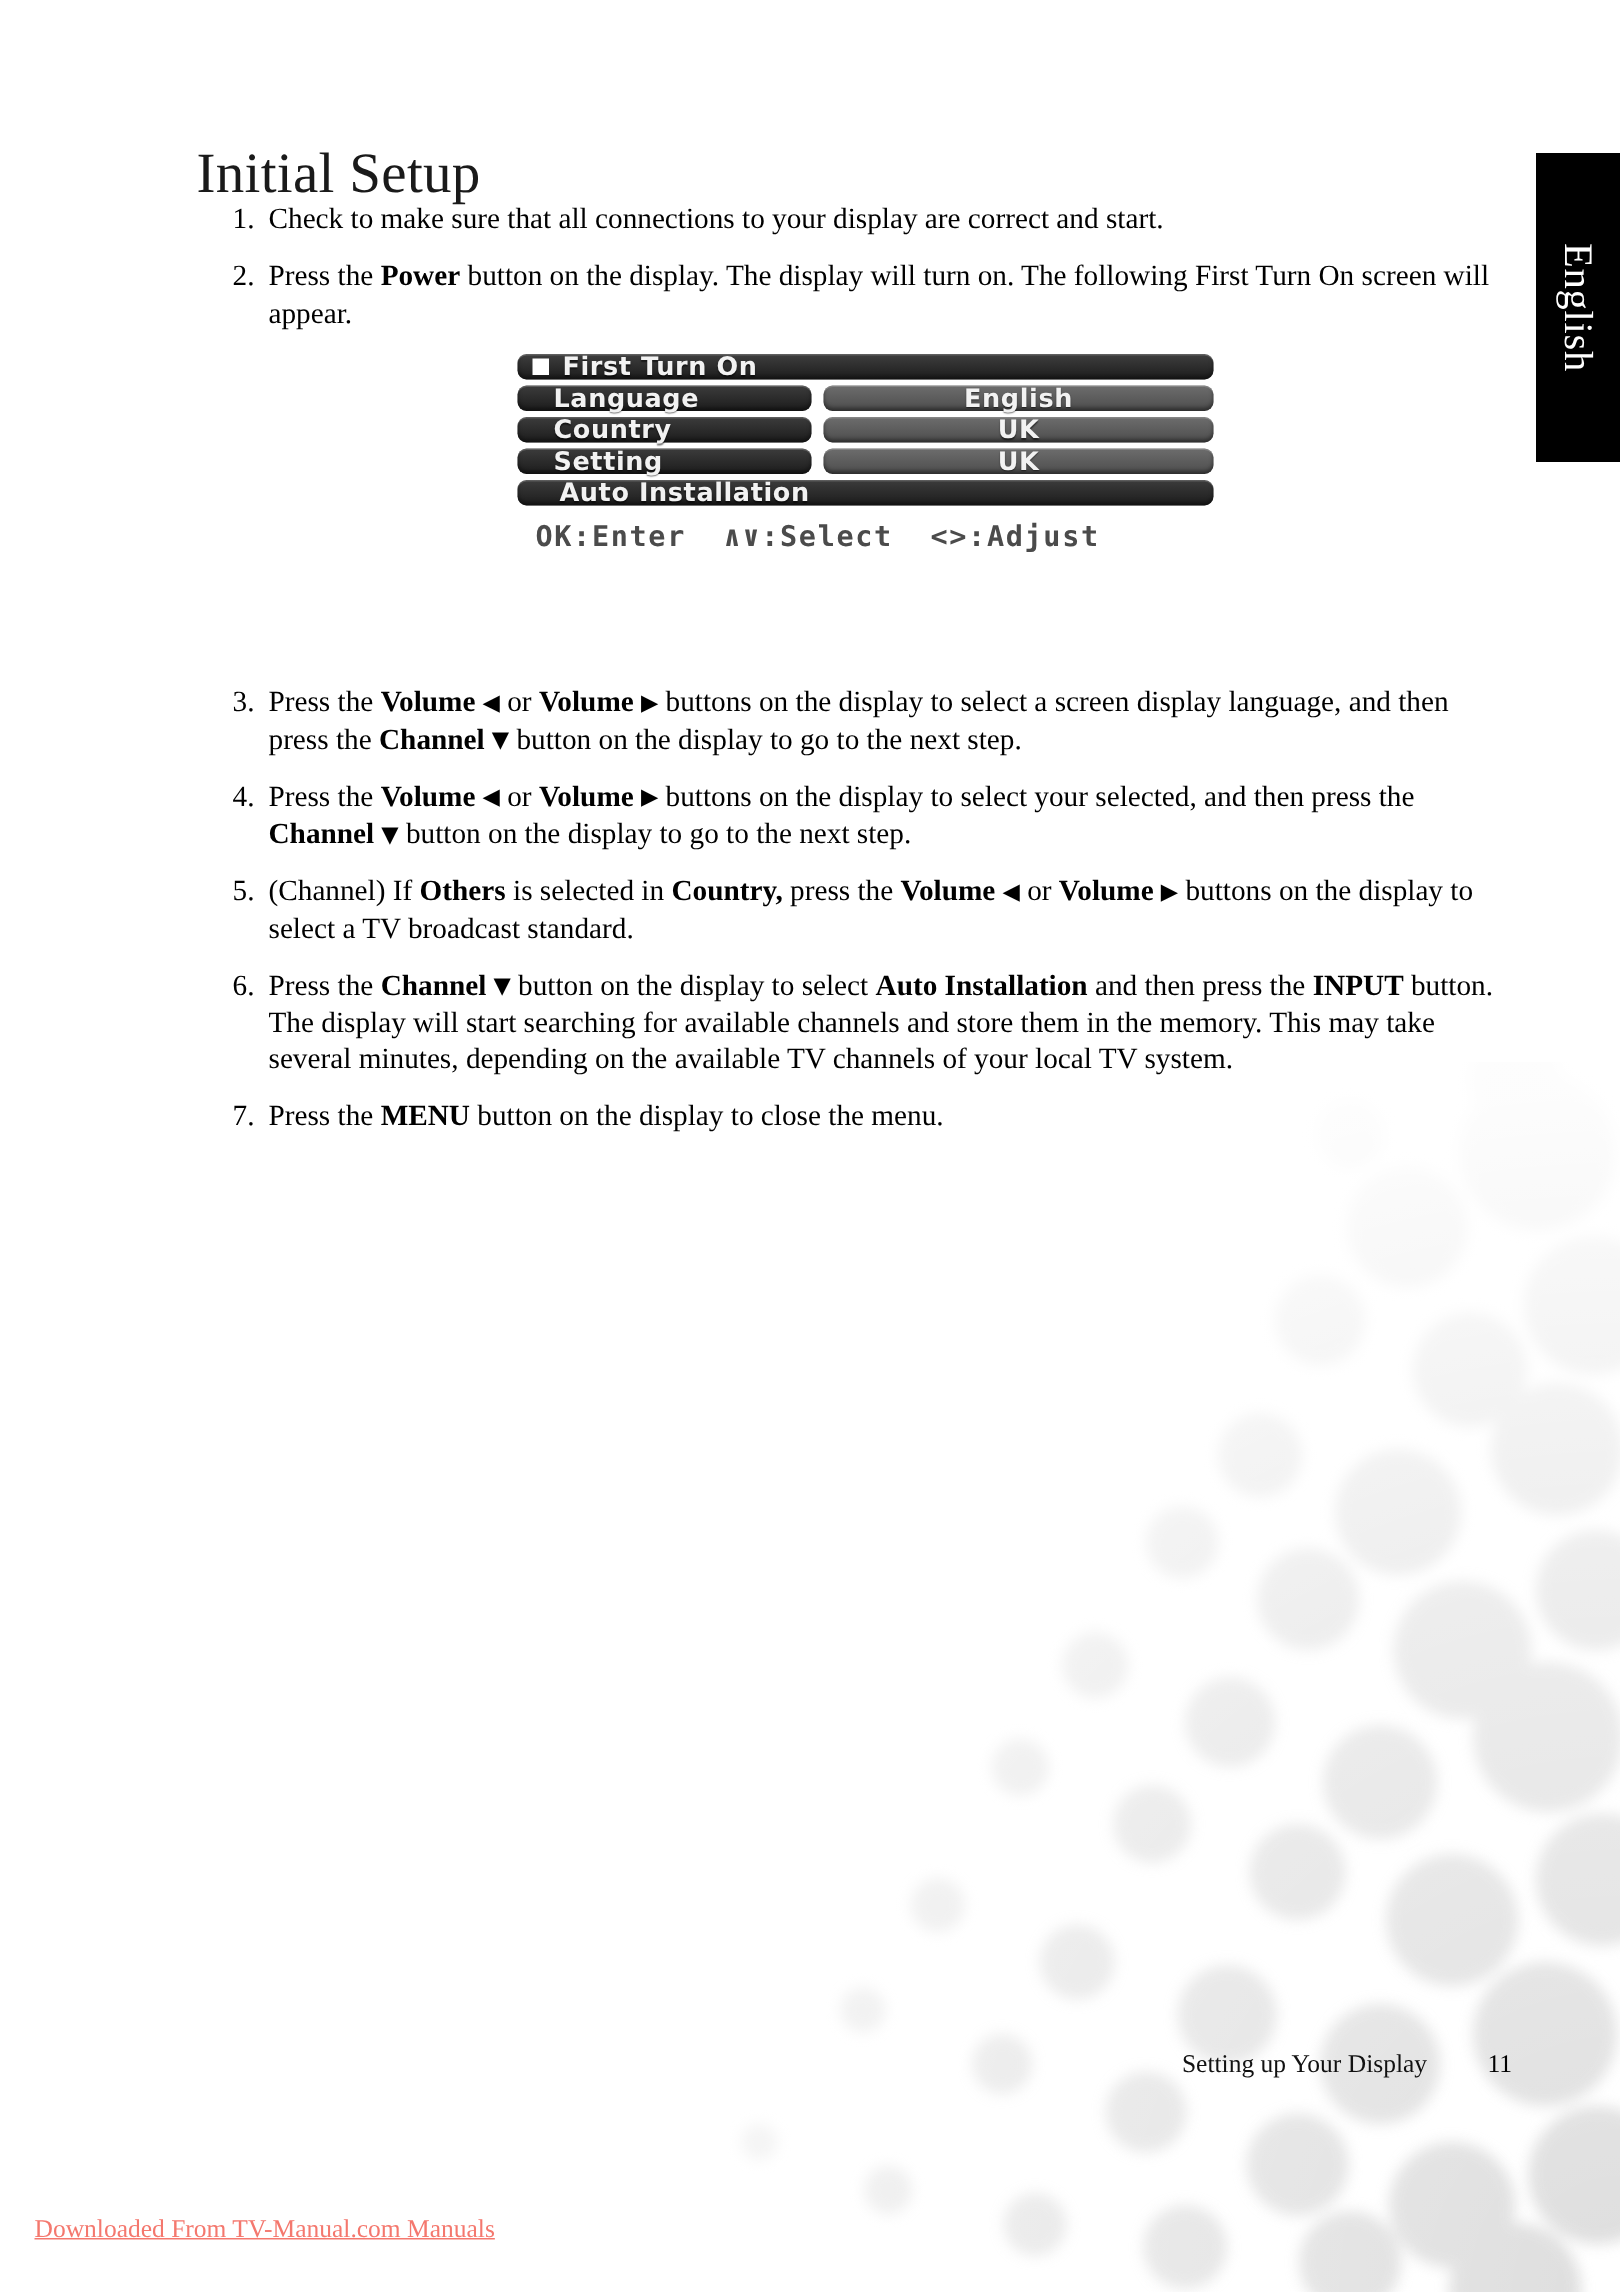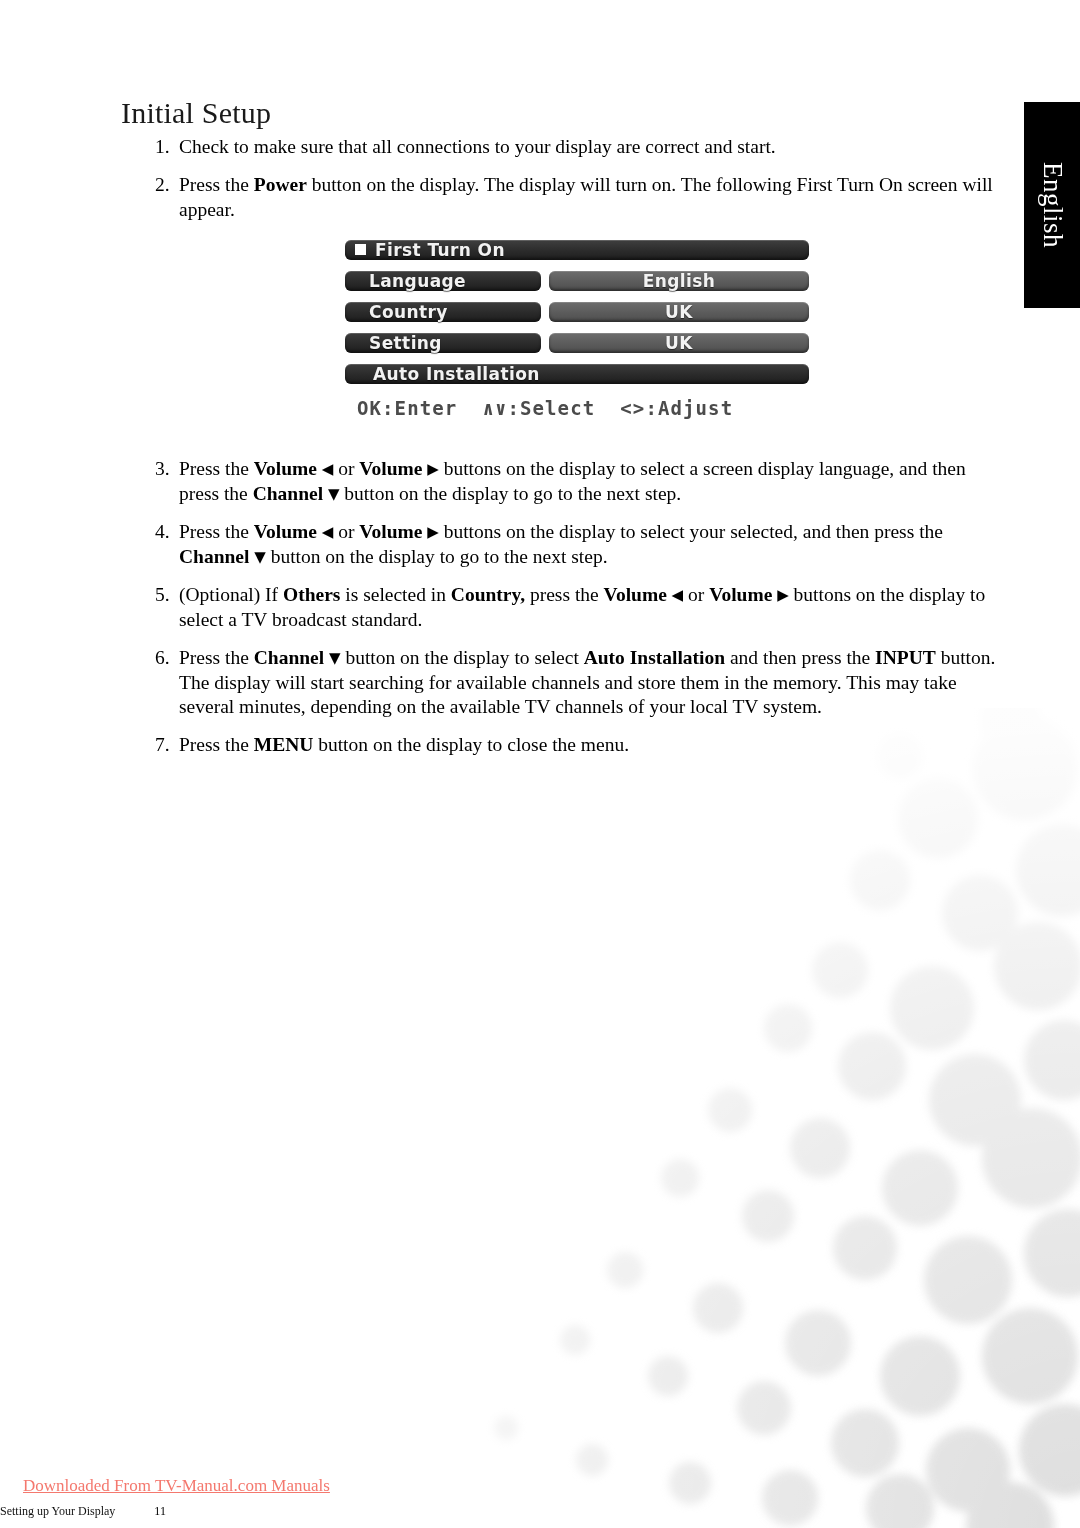--- a/index.html
+++ b/index.html
@@ -32,23 +32,23 @@
   
   #page {
     position: relative;
     z-index: 2;
     width: 1080px;
     height: 1528px;
   }
 
   #page-title {
     position: absolute;
-    left: 121px;
+    left: 131px;
     top: 96px;
-    font-size: 30px;
+    font-size: 38px;
     font-weight: normal;
     letter-spacing: 0.2px;
     line-height: 1.1;
     margin: 0;
     color: #1a1a1a;
   }
 
   
   #lang-tab {
     position: absolute;
@@ -109,22 +109,21 @@
     left: 345px;
     top: 236px;
     width: 464px;
     z-index: 2;
     font-family: "DejaVu Sans", sans-serif;
   }
   #osd .row {
     display: flex;
     gap: 8px;
     margin-bottom: 4px;
-    height: 27px;
-    align-items: center;
+    height: 17px;
   }
   #osd .cell {
     border-radius: 6px;
     display: flex;
     align-items: center;
     color: #f2f2f2;
     font-size: 17px;
     font-weight: bold;
     letter-spacing: 0.4px;
     text-shadow: 0 1px 1px rgba(0,0,0,0.55);
@@ -172,24 +171,24 @@
     font-weight: bold;
     letter-spacing: 1.1px;
     font-family: "DejaVu Sans Mono", monospace;
     white-space: pre;
   }
 
   
   #footer {
     position: absolute;
     left: 0;
-    top: 1504px;
+    top: 1366px;
     width: 1008px;
-    text-align: left;
-    font-size: 12px;
+    text-align: right;
+    font-size: 17px;
     z-index: 2;
   }
   #footer .ftxt { color: #111; }
   #footer .pg { display: inline-block; margin-left: 36px; }
 
   #dl-note {
     position: absolute;
     left: 23px;
     top: 1476px;
     font-size: 17px;
@@ -284,21 +283,21 @@
       <li>
         <span class="num">3.</span>
         <span class="txt"><span>Press the </span><span class="b">Volume</span><span class="ar"> ◀</span><span> or </span><span class="b">Volume</span><span class="ar"> ▶</span><span> buttons on the display to select a screen display language, and then press the </span><span class="b">Channel</span><span class="ar"> ▼</span><span> button on the display to go to the next step.</span></span>
       </li>
       <li>
         <span class="num">4.</span>
         <span class="txt"><span>Press the </span><span class="b">Volume</span><span class="ar"> ◀</span><span> or </span><span class="b">Volume</span><span class="ar"> ▶</span><span> buttons on the display to select your selected, and then press the </span><span class="b">Channel</span><span class="ar"> ▼</span><span> button on the display to go to the next step.</span></span>
       </li>
       <li>
         <span class="num">5.</span>
-        <span class="txt"><span>(Optional) If </span><span class="b">Others</span><span> is selected in </span><span class="b">Country,</span><span> press the </span><span class="b">Volume</span><span class="ar"> ◀</span><span> or </span><span class="b">Volume</span><span class="ar"> ▶</span><span> buttons on the display to select a TV broadcast standard.</span></span>
+        <span class="txt"><span>(Channel) If </span><span class="b">Others</span><span> is selected in </span><span class="b">Country,</span><span> press the </span><span class="b">Volume</span><span class="ar"> ◀</span><span> or </span><span class="b">Volume</span><span class="ar"> ▶</span><span> buttons on the display to select a TV broadcast standard.</span></span>
       </li>
       <li>
         <span class="num">6.</span>
         <span class="txt"><span>Press the </span><span class="b">Channel</span><span class="ar"> ▼</span><span> button on the display to select </span><span class="b">Auto Installation</span><span> and then press the </span><span class="b">INPUT</span><span> button. The display will start searching for available channels and store them in the memory. This may take several minutes, depending on the available TV channels of your local TV system.</span></span>
       </li>
       <li>
         <span class="num">7.</span>
         <span class="txt"><span>Press the </span><span class="b">MENU</span><span> button on the display to close the menu.</span></span>
       </li>
     </ol>

